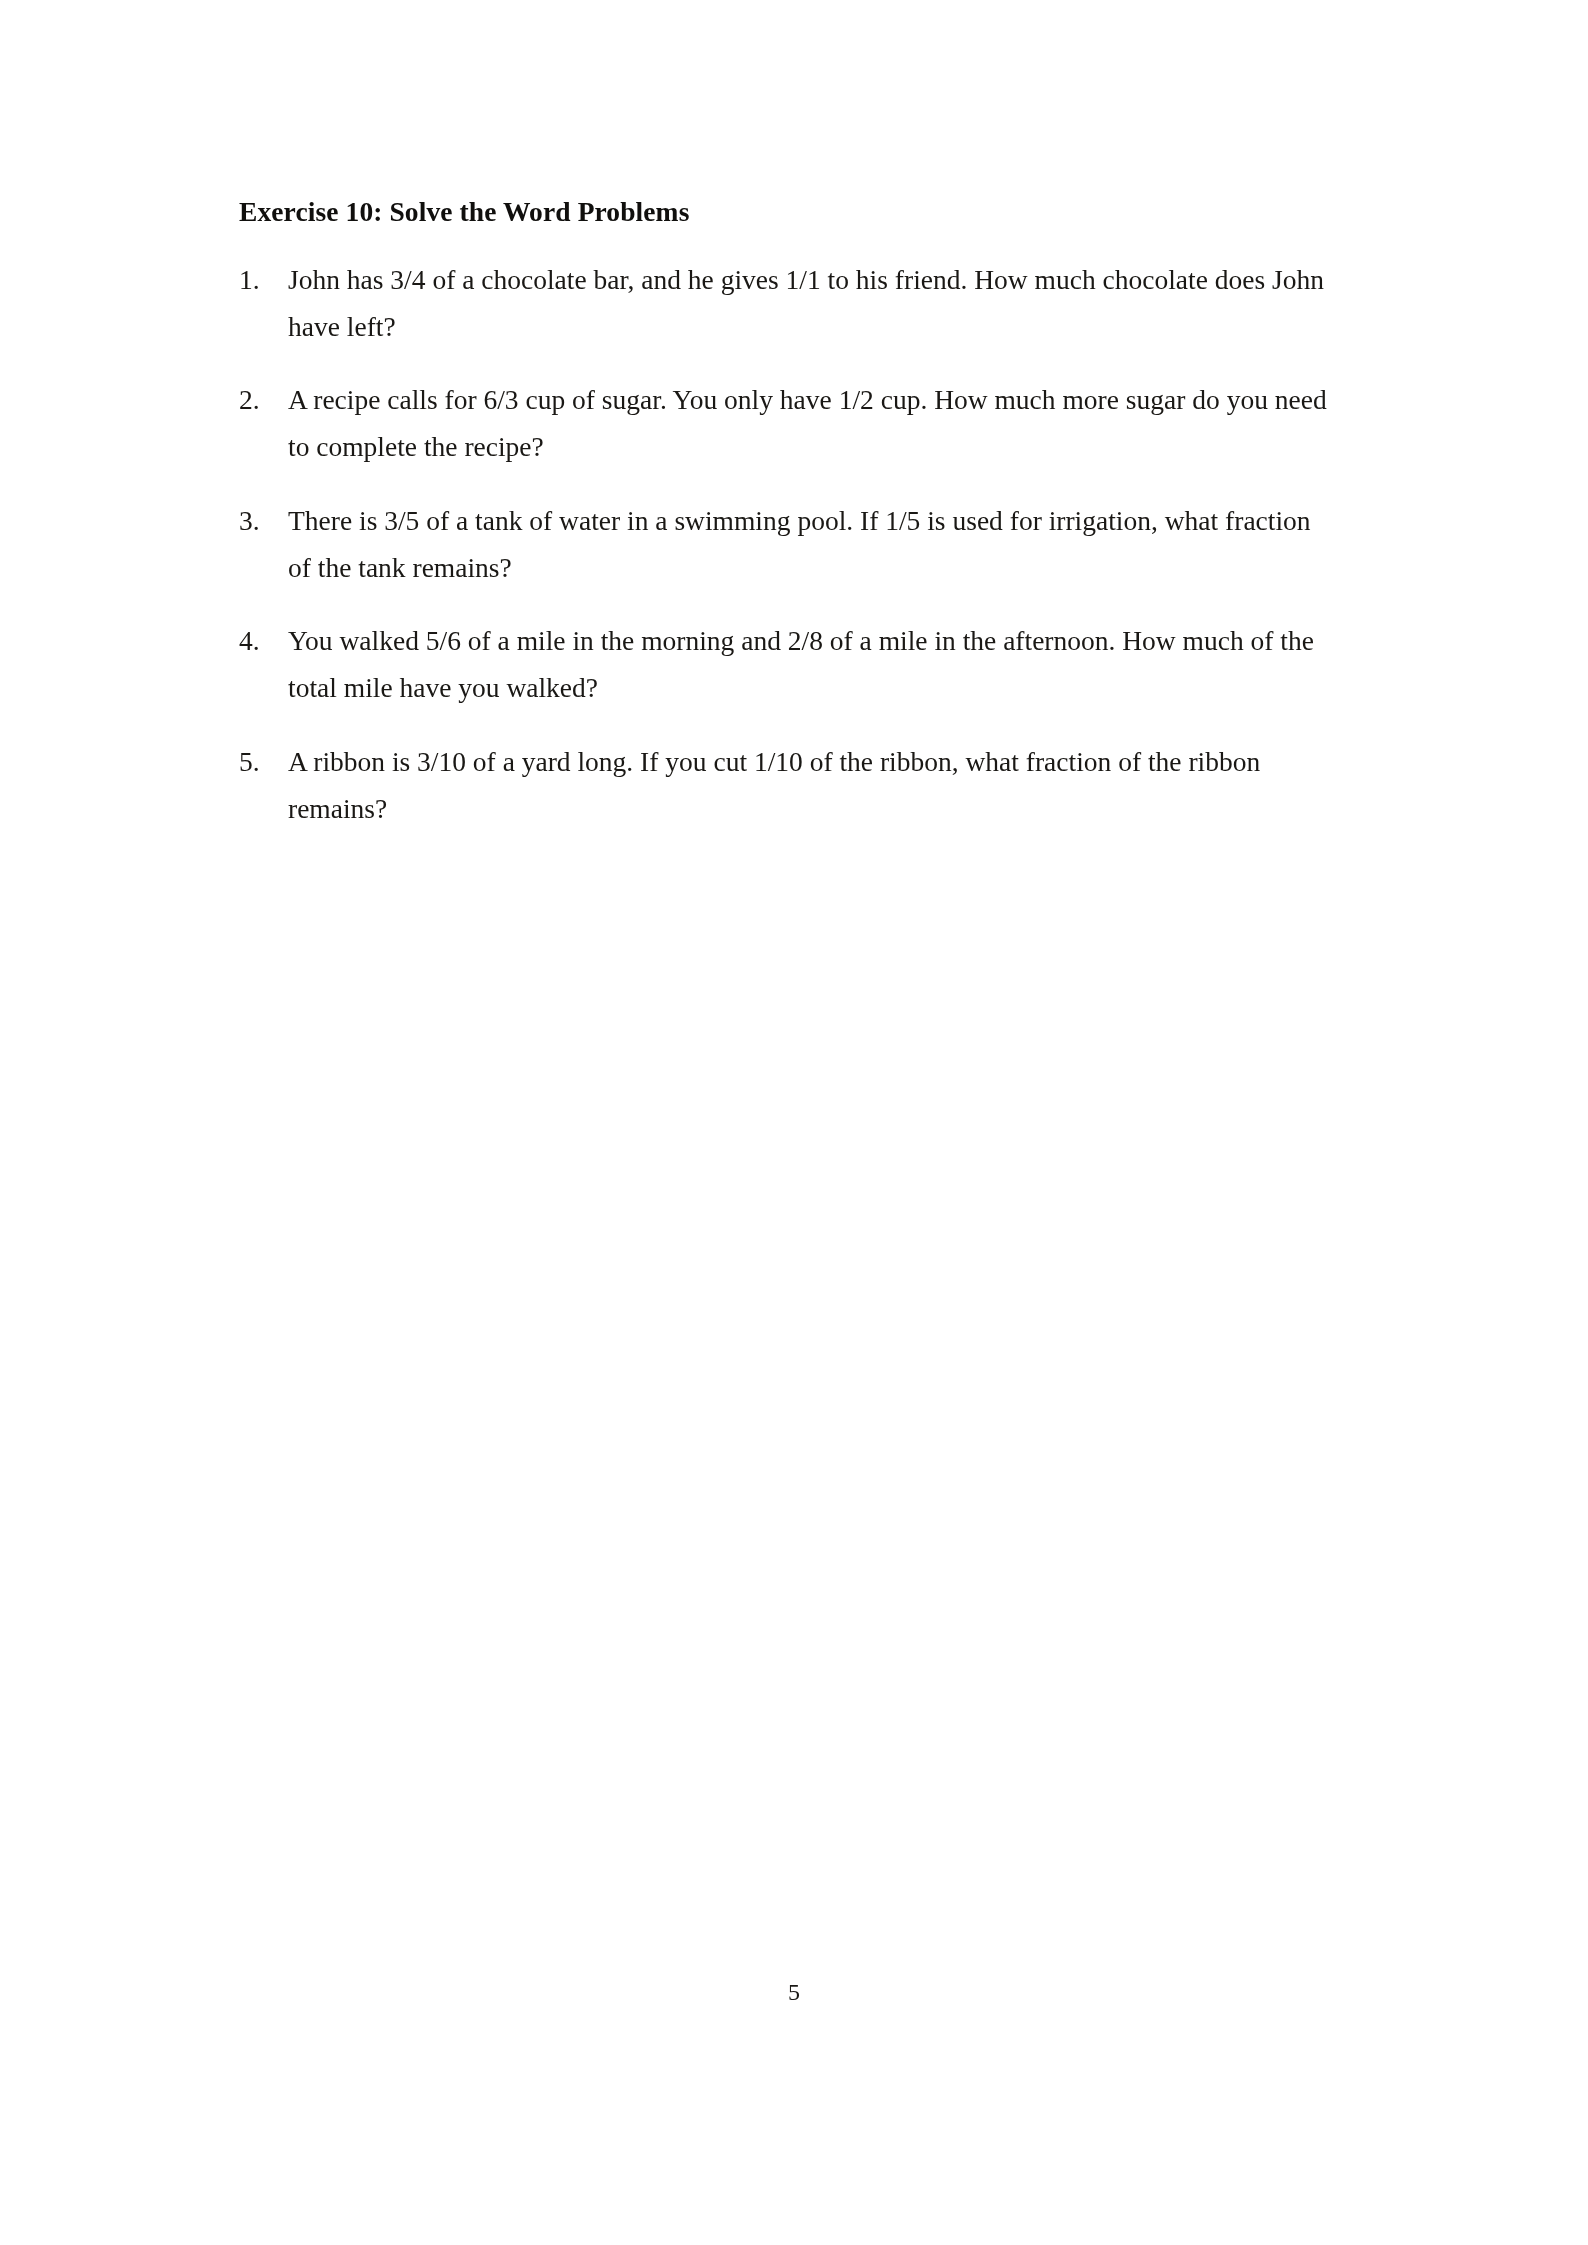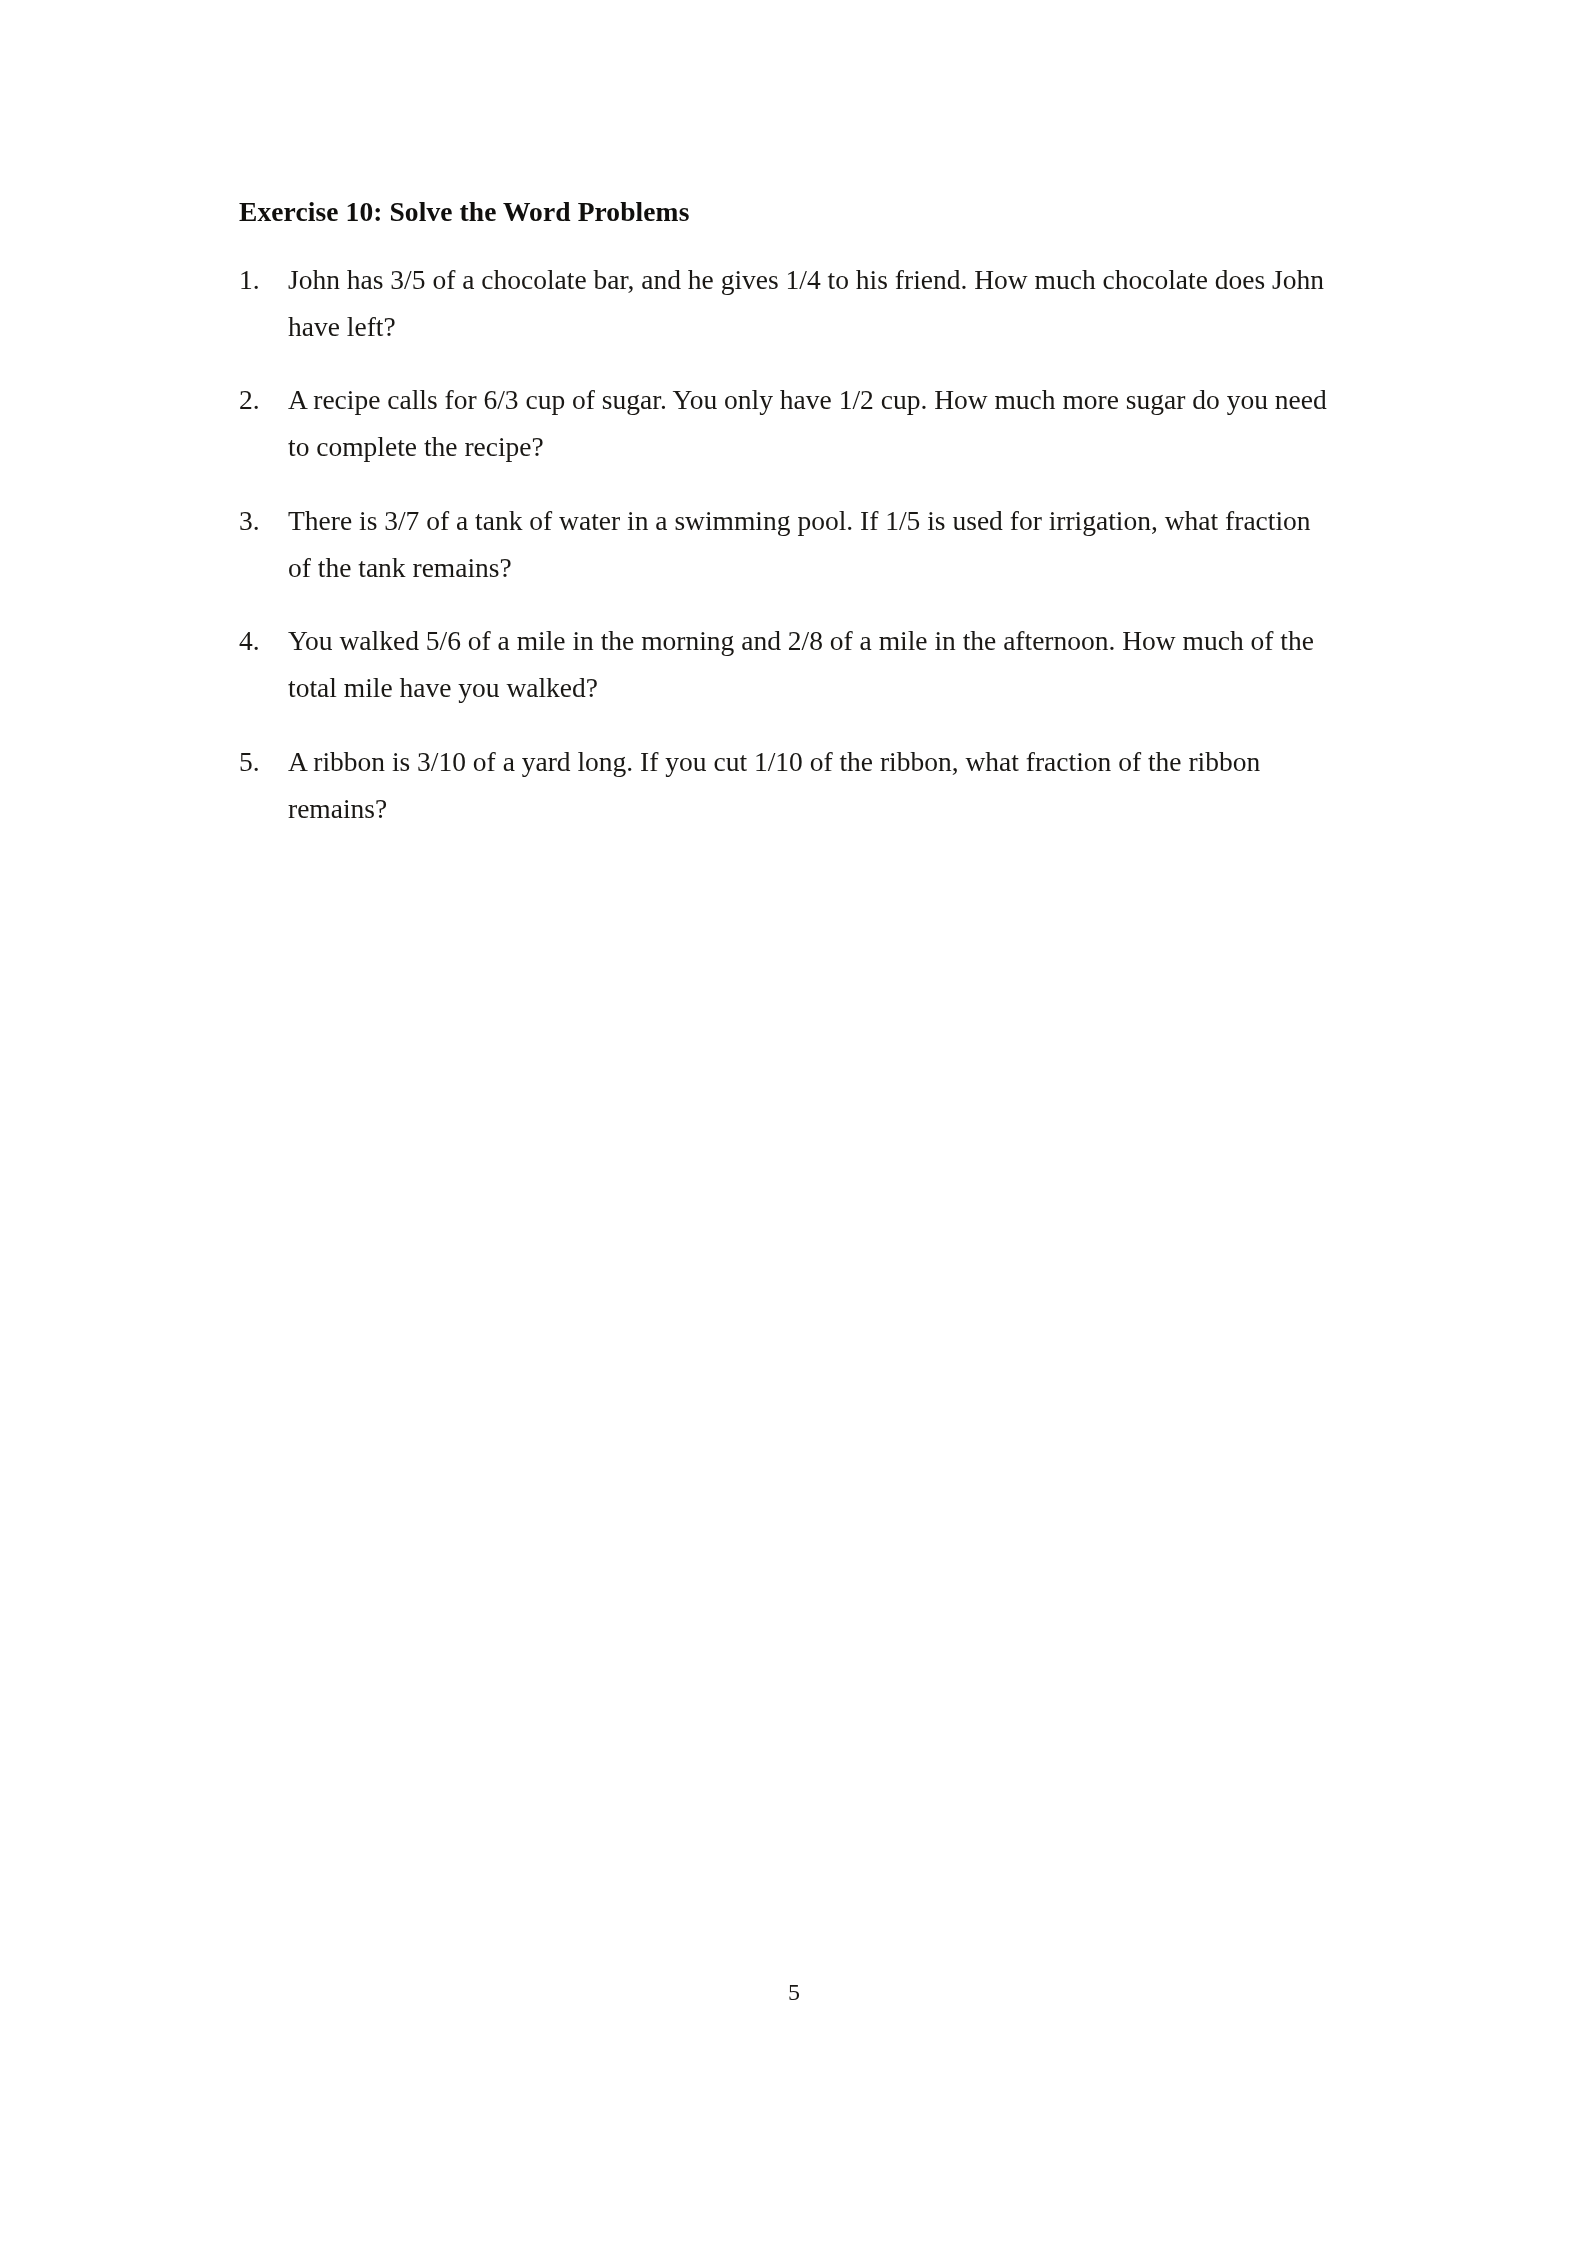--- a/index.html
+++ b/index.html
@@ -90,31 +90,31 @@
 <div class="page">
 
   <div class="content">
 
     <h1 class="exercise-heading">Exercise 10: Solve the Word Problems</h1>
 
     <ol class="problem-list">
 
       <li class="problem-item">
         <span class="problem-number">1.</span>
-        <span class="problem-text">John has 3/5 of a chocolate bar, and he gives 1/4 to his friend. How much chocolate does John have left?</span>
+        <span class="problem-text">John has 3/4 of a chocolate bar, and he gives 1/1 to his friend. How much chocolate does John have left?</span>
       </li>
 
       <li class="problem-item">
         <span class="problem-number">2.</span>
         <span class="problem-text">A recipe calls for 6/3 cup of sugar. You only have 1/2 cup. How much more sugar do you need to complete the recipe?</span>
       </li>
 
       <li class="problem-item">
         <span class="problem-number">3.</span>
-        <span class="problem-text">There is 3/7 of a tank of water in a swimming pool. If 1/5 is used for irrigation, what fraction of the tank remains?</span>
+        <span class="problem-text">There is 3/5 of a tank of water in a swimming pool. If 1/5 is used for irrigation, what fraction of the tank remains?</span>
       </li>
 
       <li class="problem-item">
         <span class="problem-number">4.</span>
         <span class="problem-text">You walked 5/6 of a mile in the morning and 2/8 of a mile in the afternoon. How much of the total mile have you walked?</span>
       </li>
 
       <li class="problem-item">
         <span class="problem-number">5.</span>
         <span class="problem-text">A ribbon is 3/10 of a yard long. If you cut 1/10 of the ribbon, what fraction of the ribbon remains?</span>

